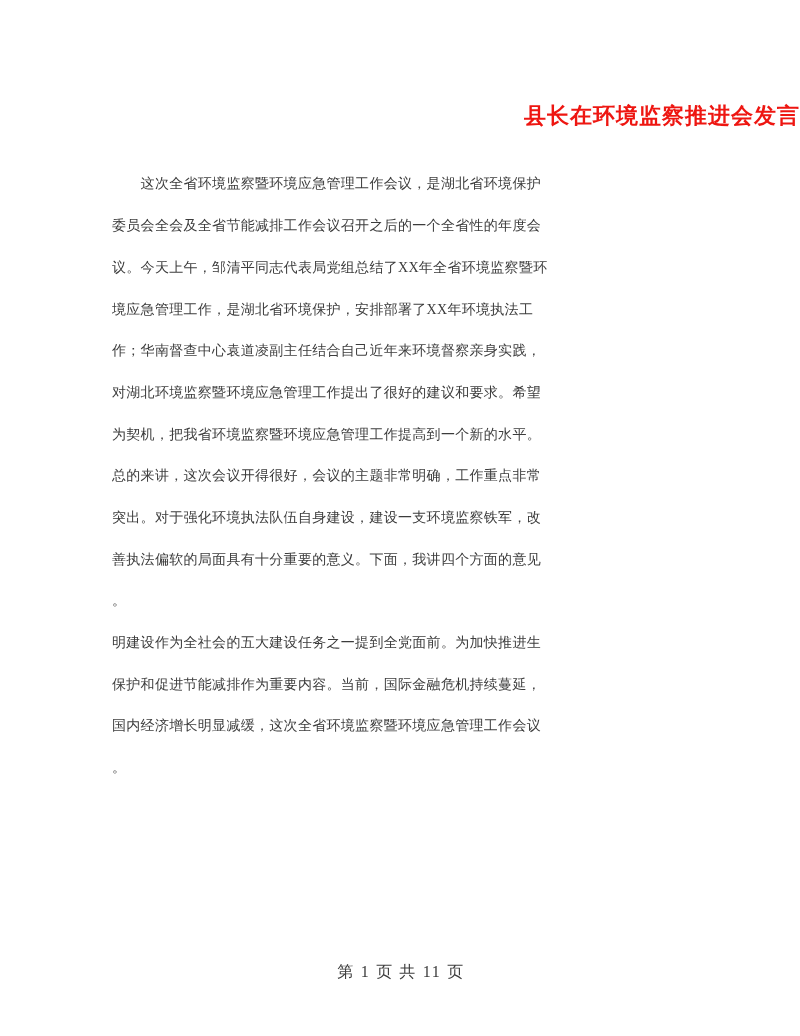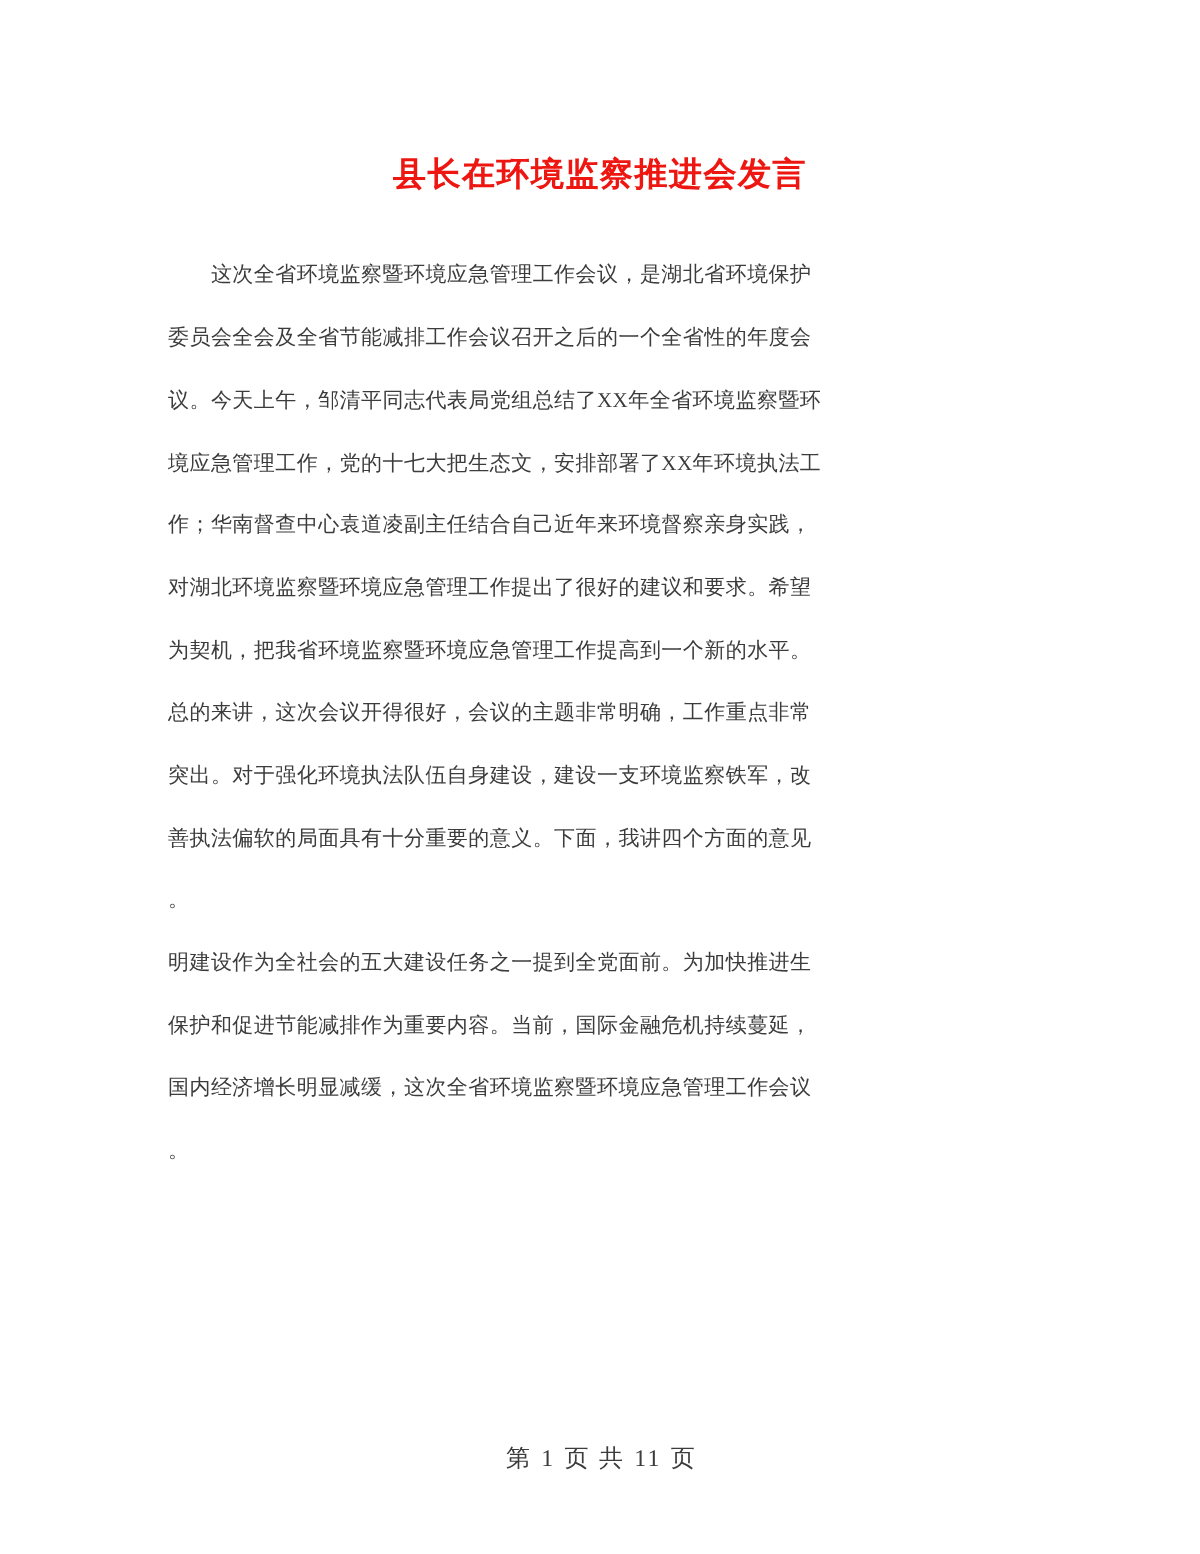--- a/index.html
+++ b/index.html
@@ -14,21 +14,21 @@
     background: #ffffff;
     box-sizing: border-box;
     padding-top: 88px;
     font-family: "Liberation Serif", "DejaVu Serif", serif;
     color: #3c3c3c;
     overflow: hidden;
   }
   .doc-title {
     height: 46px;
     line-height: 26px;
-    text-align: center;
+    text-align: right;
     font-size: 22px;
     font-weight: bold;
     color: #ee1611;
     letter-spacing: 1px;
   }
   .content {
     padding-left: 112px;
     padding-right: 120px;
   }
   .para {
@@ -62,21 +62,21 @@
 <div class="page">
 
   <h1 class="doc-title">县长在环境监察推进会发言</h1>
 
   <div class="content">
 
     <div class="para">
       <div class="line">　　这次全省环境监察暨环境应急管理工作会议，是湖北省环境保护</div>
       <div class="line">委员会全会及全省节能减排工作会议召开之后的一个全省性的年度会</div>
       <div class="line">议。今天上午，邹清平同志代表局党组总结了XX年全省环境监察暨环</div>
-      <div class="line">境应急管理工作，党的十七大把生态文，安排部署了XX年环境执法工</div>
+      <div class="line">境应急管理工作，是湖北省环境保护，安排部署了XX年环境执法工</div>
       <div class="line">作；华南督查中心袁道凌副主任结合自己近年来环境督察亲身实践，</div>
       <div class="line">对湖北环境监察暨环境应急管理工作提出了很好的建议和要求。希望</div>
       <div class="line">为契机，把我省环境监察暨环境应急管理工作提高到一个新的水平。</div>
       <div class="line">总的来讲，这次会议开得很好，会议的主题非常明确，工作重点非常</div>
       <div class="line">突出。对于强化环境执法队伍自身建设，建设一支环境监察铁军，改</div>
       <div class="line">善执法偏软的局面具有十分重要的意义。下面，我讲四个方面的意见</div>
       <div class="line">。</div>
     </div>
 
 

